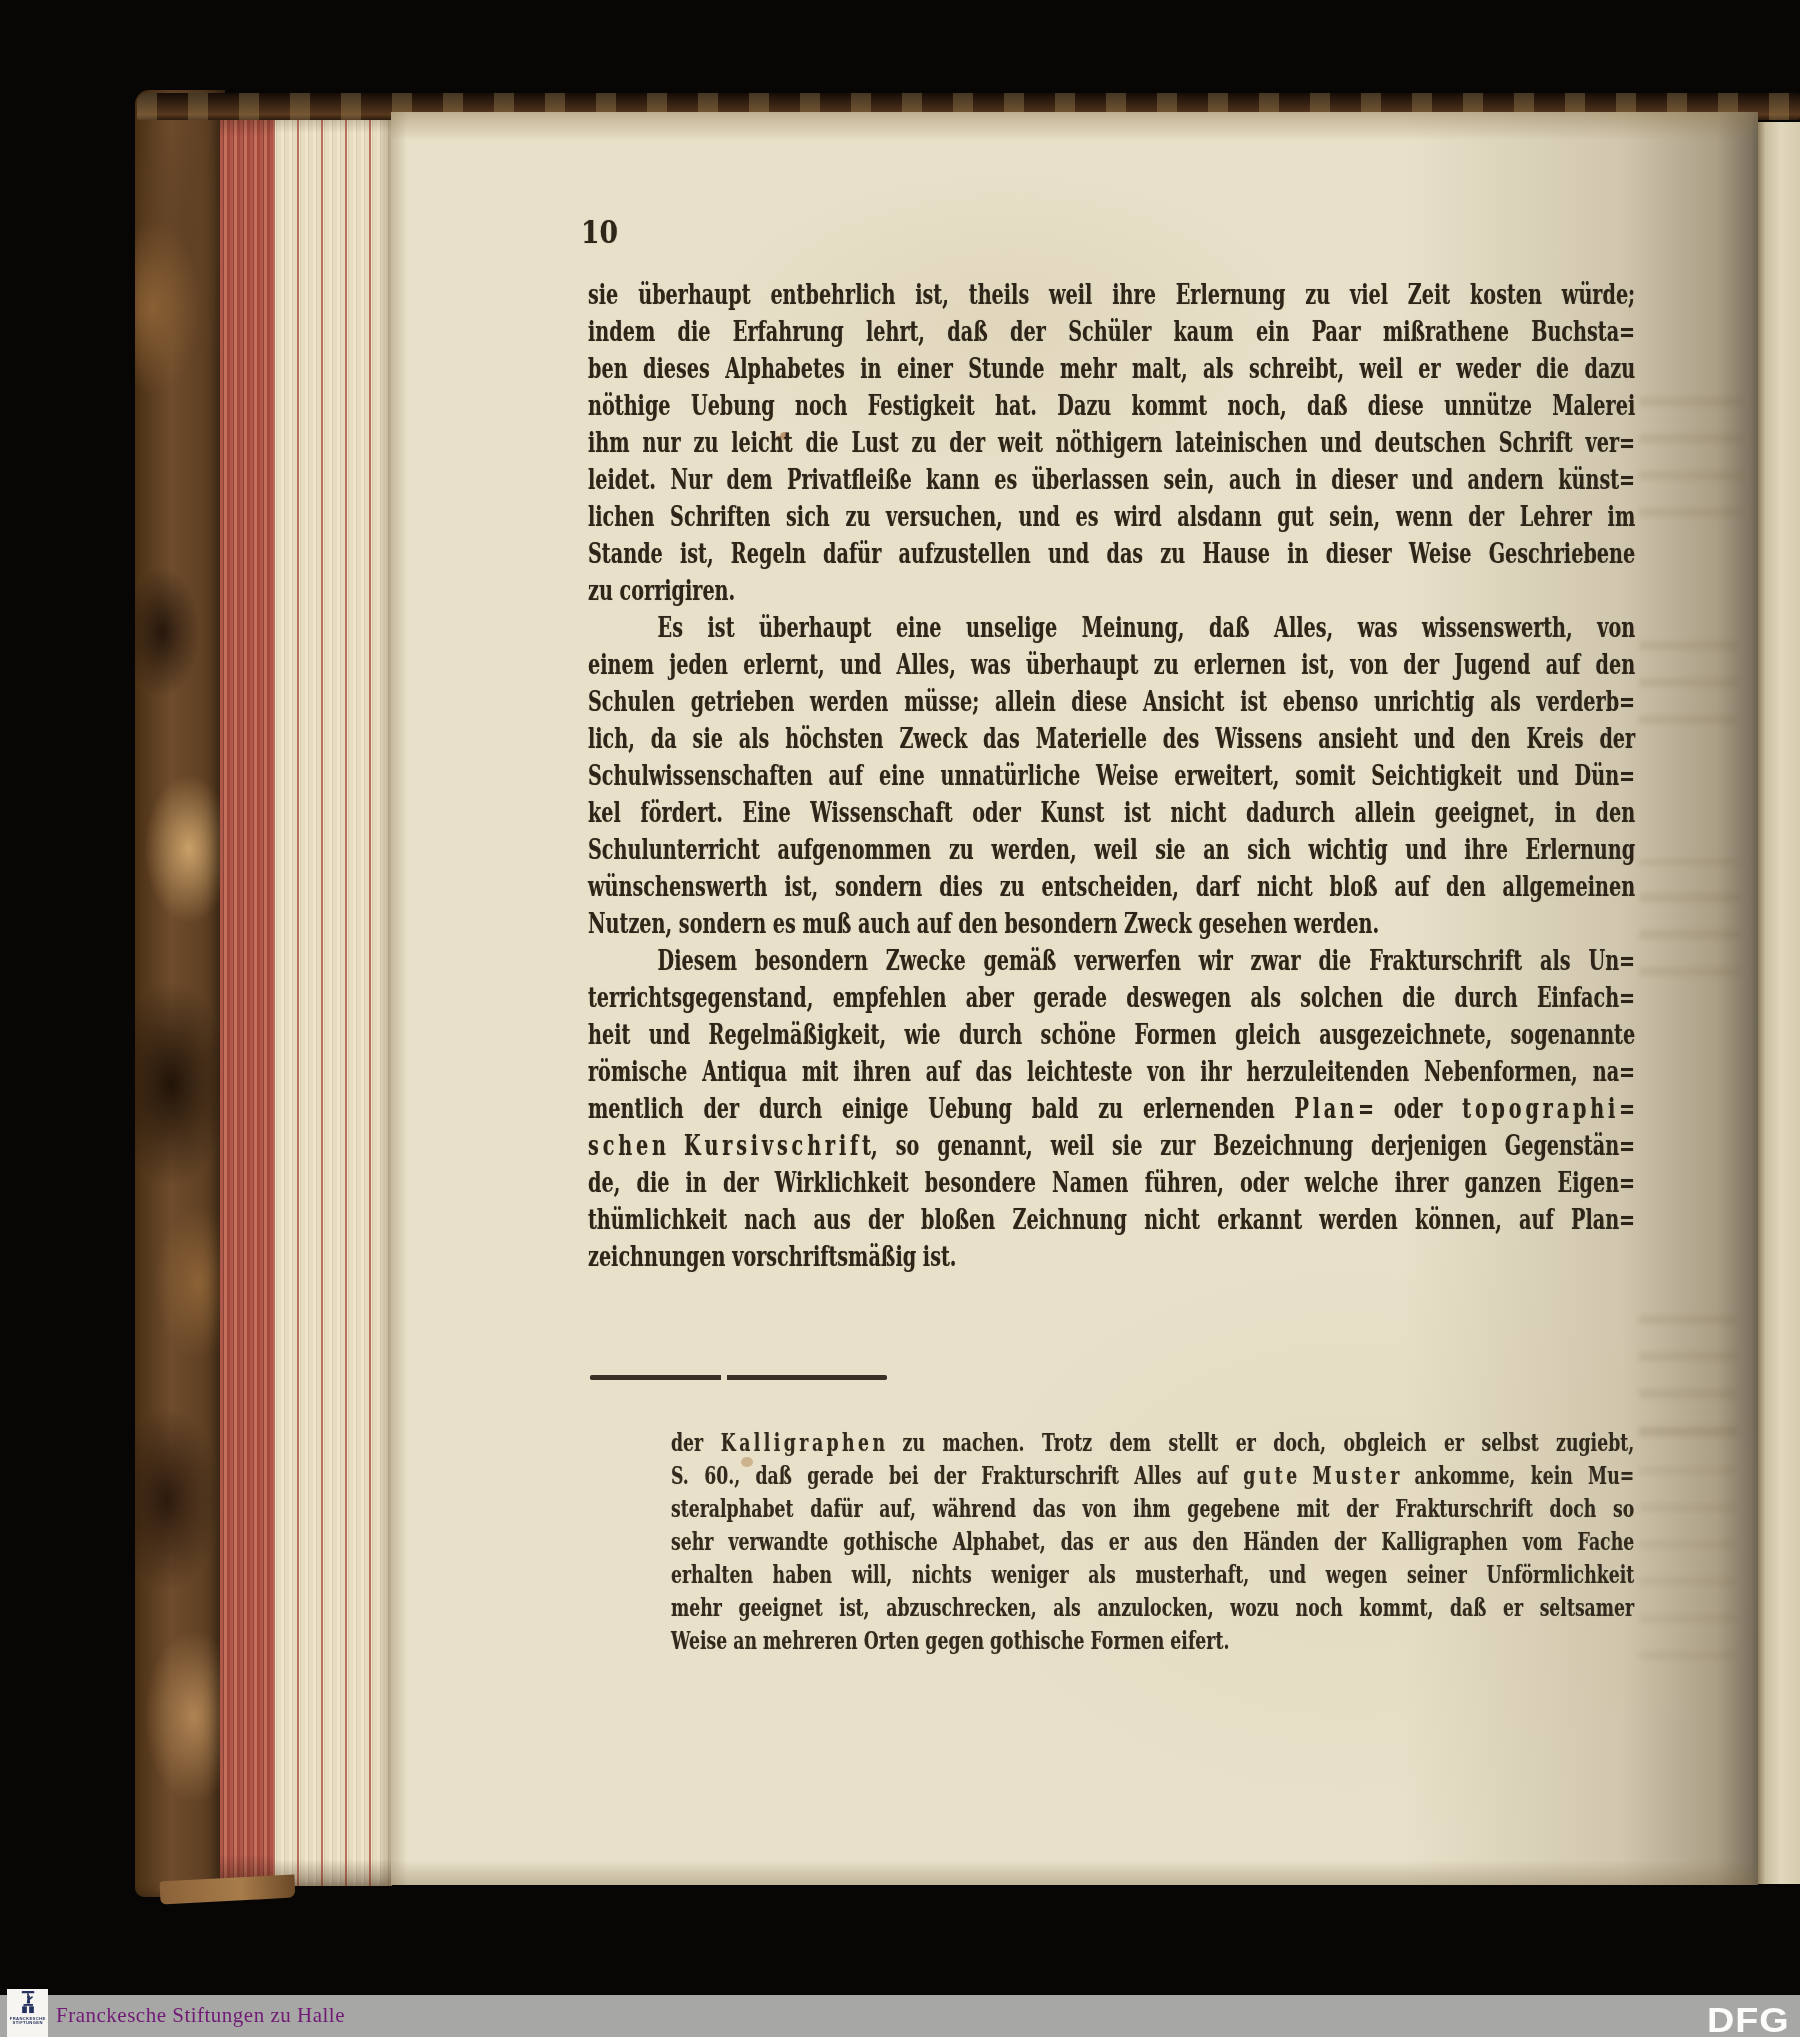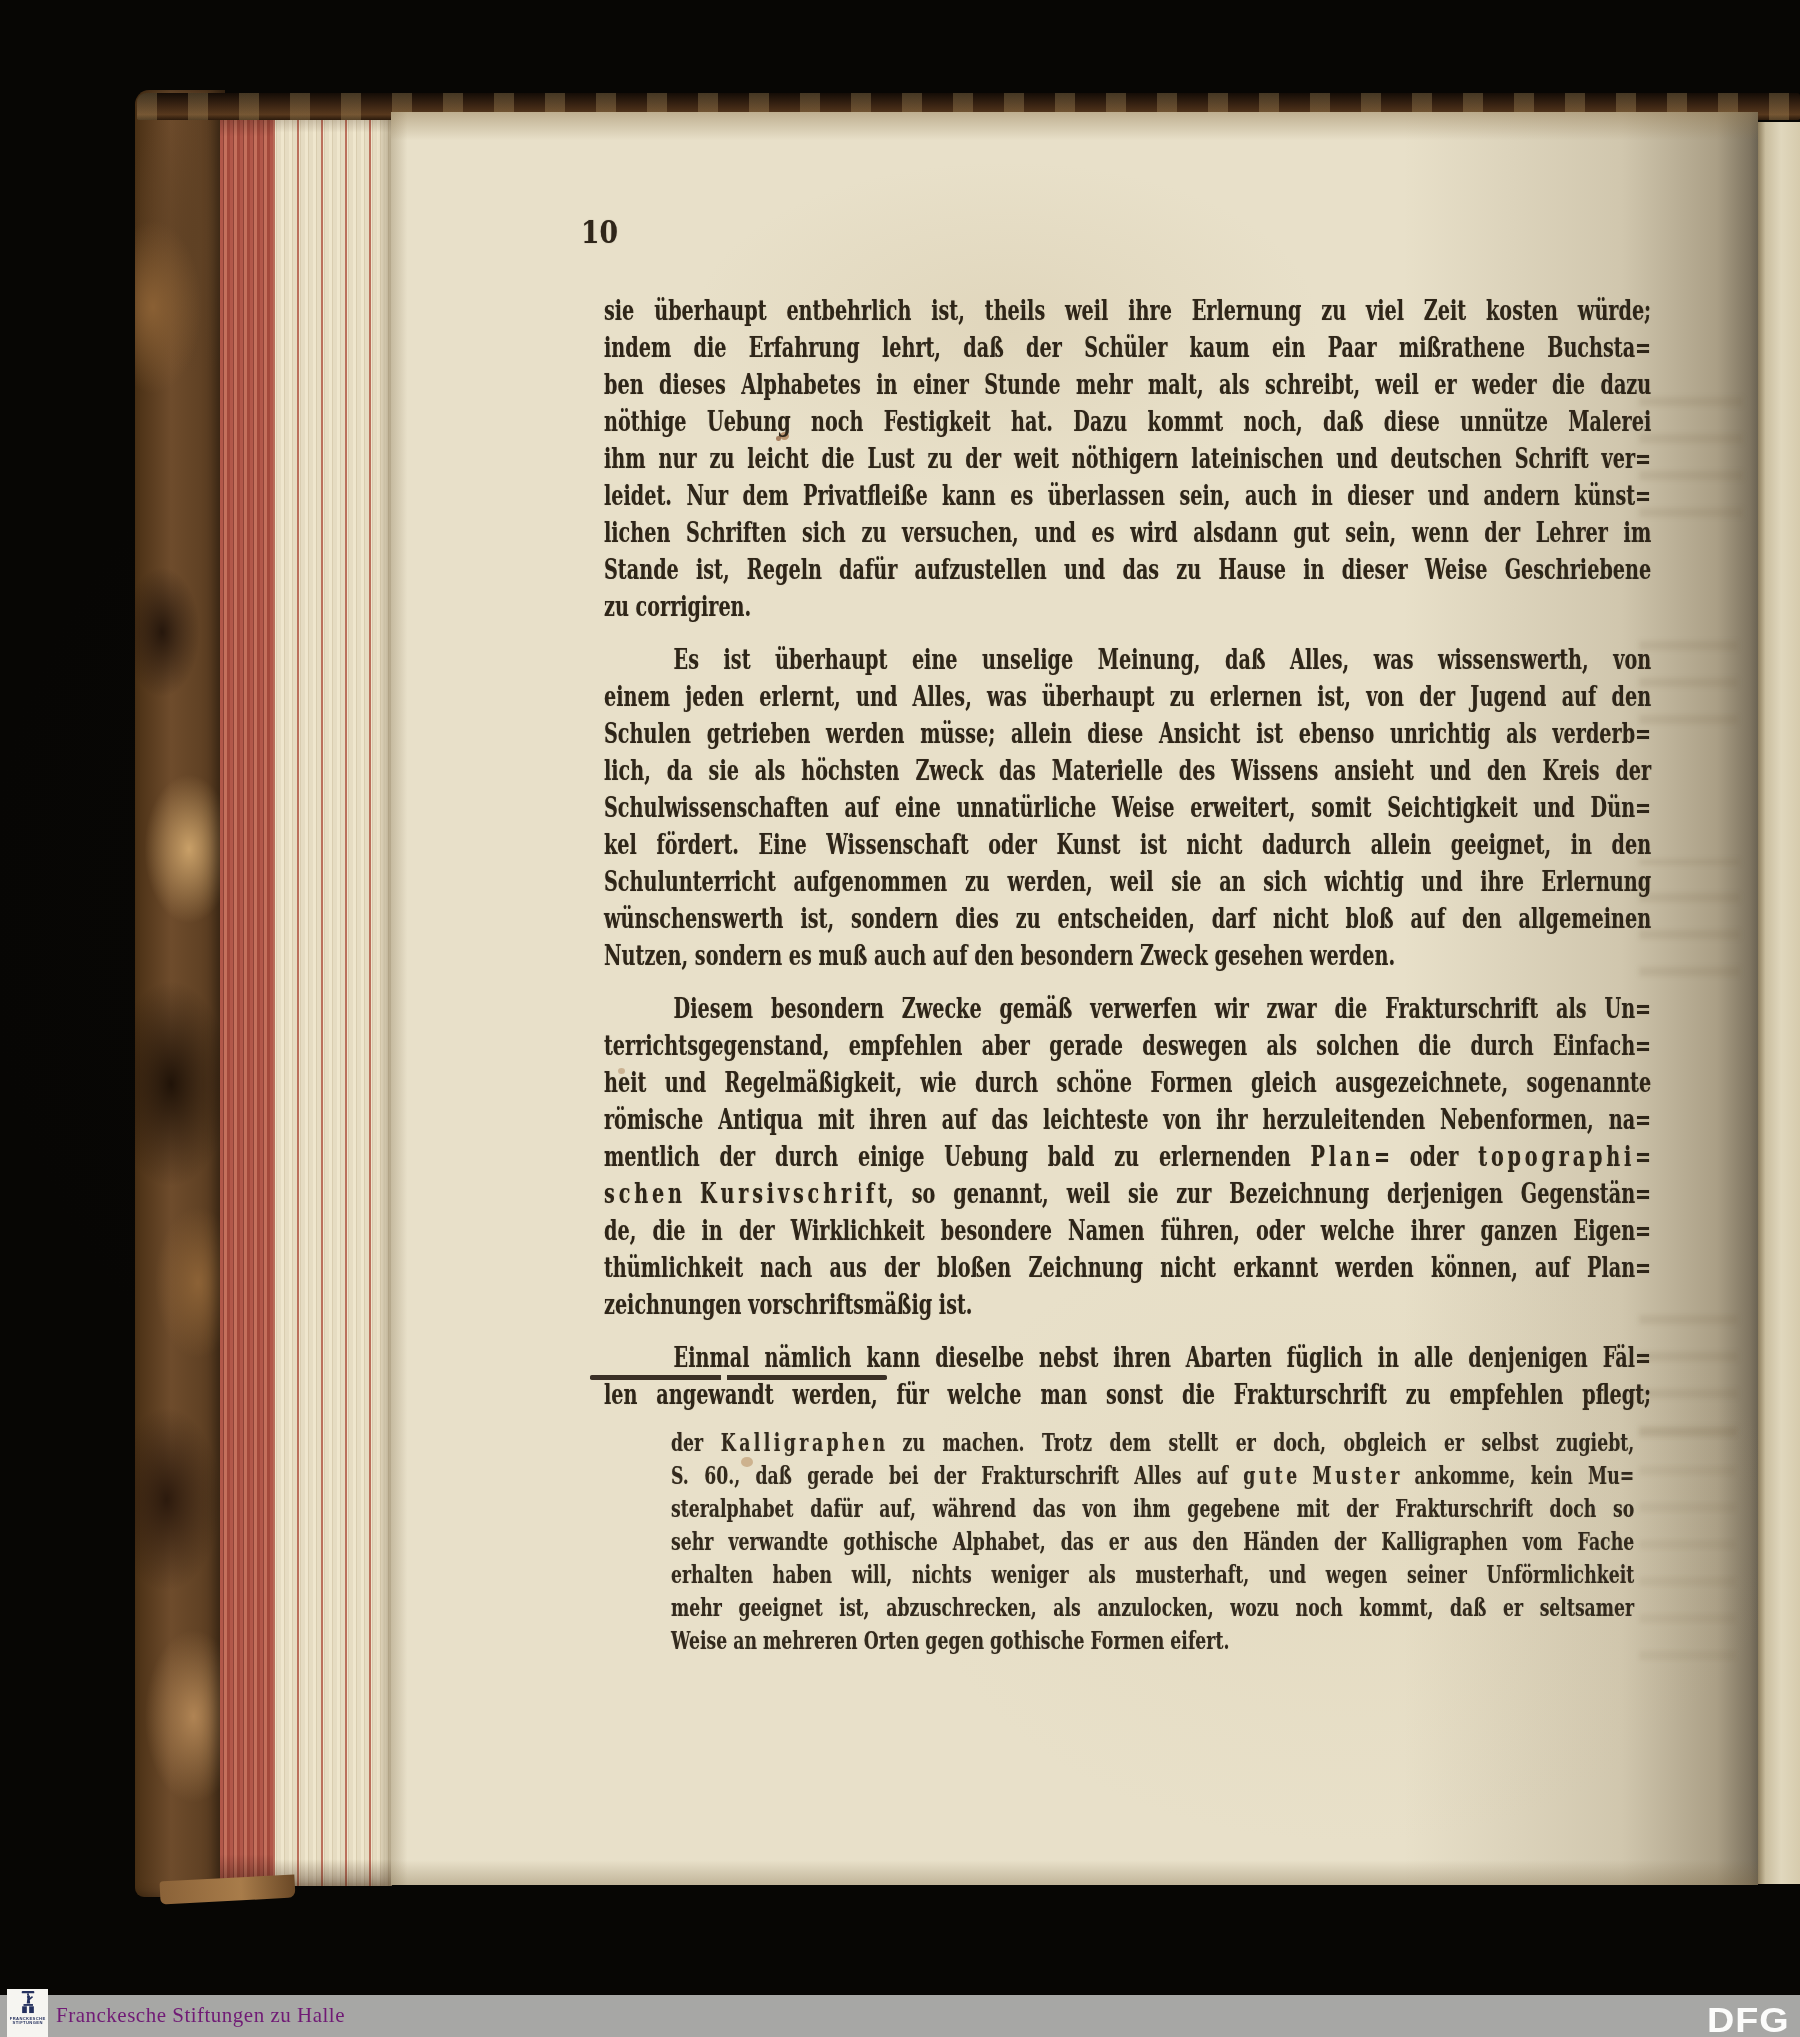--- a/index.html
+++ b/index.html
@@ -59,21 +59,21 @@
   .cover-corner-bottom{position:absolute;left:160px;top:1878px;width:135px;height:23.4px;
      background:linear-gradient(90deg,#8a6238,#a87c4a 60%,#6a4826);transform:rotate(-3deg);
      border-radius:3.6px 0 7.2px 5.4px;}
 
   
   .page-number{position:absolute;left:581px;top:216px;font-size:28px;font-weight:bold;
      color:#2f261a;transform:scale(.95,1.12);transform-origin:0 50%;
      text-shadow:0 0 0.9px rgba(47,38,26,.5);}
 
   .textcol{position:absolute;left:588px;top:276px;width:1047px;}
-  .para{margin:16px;}
+  .para{margin:0;}
   .pline{width:1309px;height:37px;line-height:37px;font-size:24px;font-weight:bold;
      color:#2e2518;white-space:normal;text-align:justify;text-align-last:justify;
      transform:scale(.8,1.15);transform-origin:0 50%;
      text-shadow:0 0 0.9px rgba(46,37,24,.35);}
   .pline.end{text-align-last:left;}
   .pline.ind{text-indent:87px;}
 
   .footnote-rule{position:absolute;left:590px;top:1375px;width:297px;height:4.5px;
      background:linear-gradient(90deg,#3a3026 0 44%,rgba(0,0,0,0) 44% 46%,#3a3026 46% 100%);
      border-radius:1.8px;}
@@ -158,24 +158,20 @@
         <div class="pline ind">Diesem besondern Zwecke gemäß verwerfen wir zwar die Frakturschrift als Un=</div>
         <div class="pline">terrichtsgegenstand, empfehlen aber gerade deswegen als solchen die durch Einfach=</div>
         <div class="pline">heit und Regelmäßigkeit, wie durch schöne Formen gleich ausgezeichnete, sogenannte</div>
         <div class="pline">römische Antiqua mit ihren auf das leichteste von ihr herzuleitenden Nebenformen, na=</div>
         <div class="pline">mentlich der durch einige Uebung bald zu erlernenden P l a n = oder t o p o g r a p h i =</div>
         <div class="pline">s c h e n K u r s i v s c h r i f t, so genannt, weil sie zur Bezeichnung derjenigen Gegenstän=</div>
         <div class="pline">de, die in der Wirklichkeit besondere Namen führen, oder welche ihrer ganzen Eigen=</div>
         <div class="pline">thümlichkeit nach aus der bloßen Zeichnung nicht erkannt werden können, auf Plan=</div>
         <div class="pline end">zeichnungen vorschriftsmäßig ist.</div>
       </div>
-      <div class="para">
-        <div class="pline ind">Einmal nämlich kann dieselbe nebst ihren Abarten füglich in alle denjenigen Fäl=</div>
-        <div class="pline">len angewandt werden, für welche man sonst die Frakturschrift zu empfehlen pflegt;</div>
-      </div>
     </div>
 
   <div class="footnote-rule"></div>
 
   <div class="footcol">
       <div class="fline">der K a l l i g r a p h e n zu machen.  Trotz dem stellt er doch, obgleich er selbst zugiebt,</div>
       <div class="fline">S. 60., daß gerade bei der Frakturschrift Alles auf g u t e M u s t e r ankomme, kein Mu=</div>
       <div class="fline">steralphabet dafür auf, während das von ihm gegebene mit der Frakturschrift doch so</div>
       <div class="fline">sehr verwandte gothische Alphabet, das er aus den Händen der Kalligraphen vom Fache</div>
       <div class="fline">erhalten haben will, nichts weniger als musterhaft, und wegen seiner Unförmlichkeit</div>

